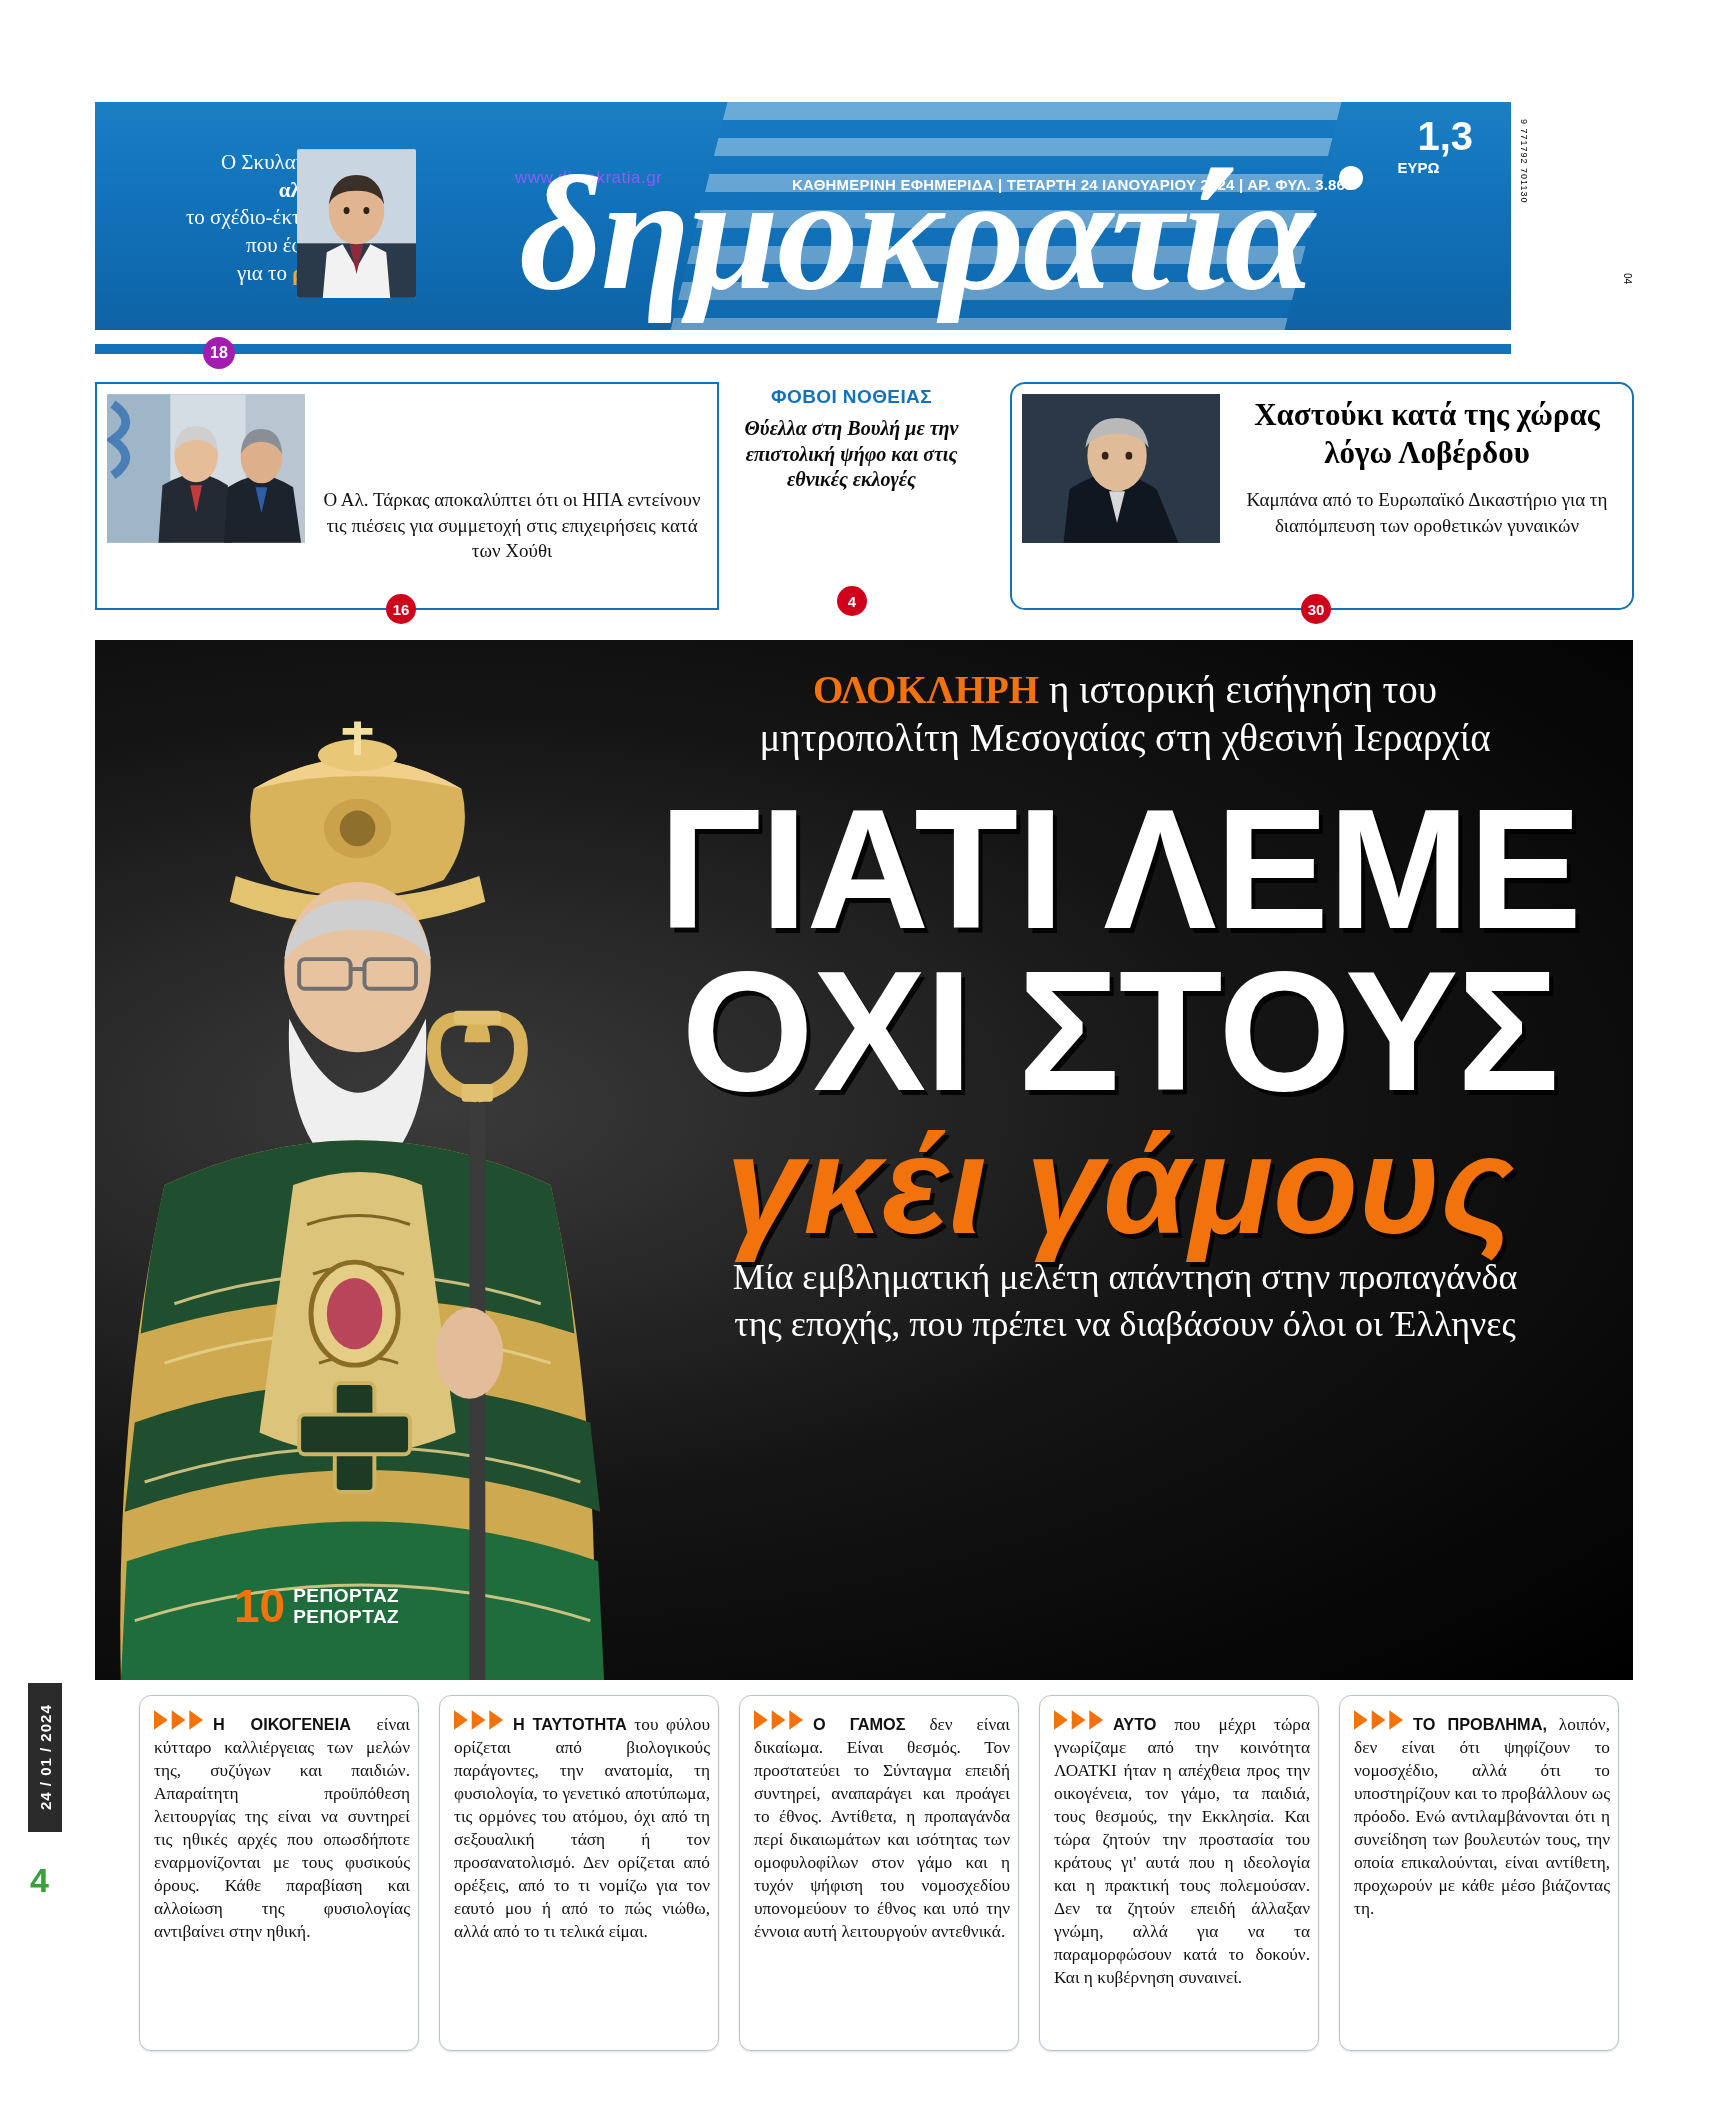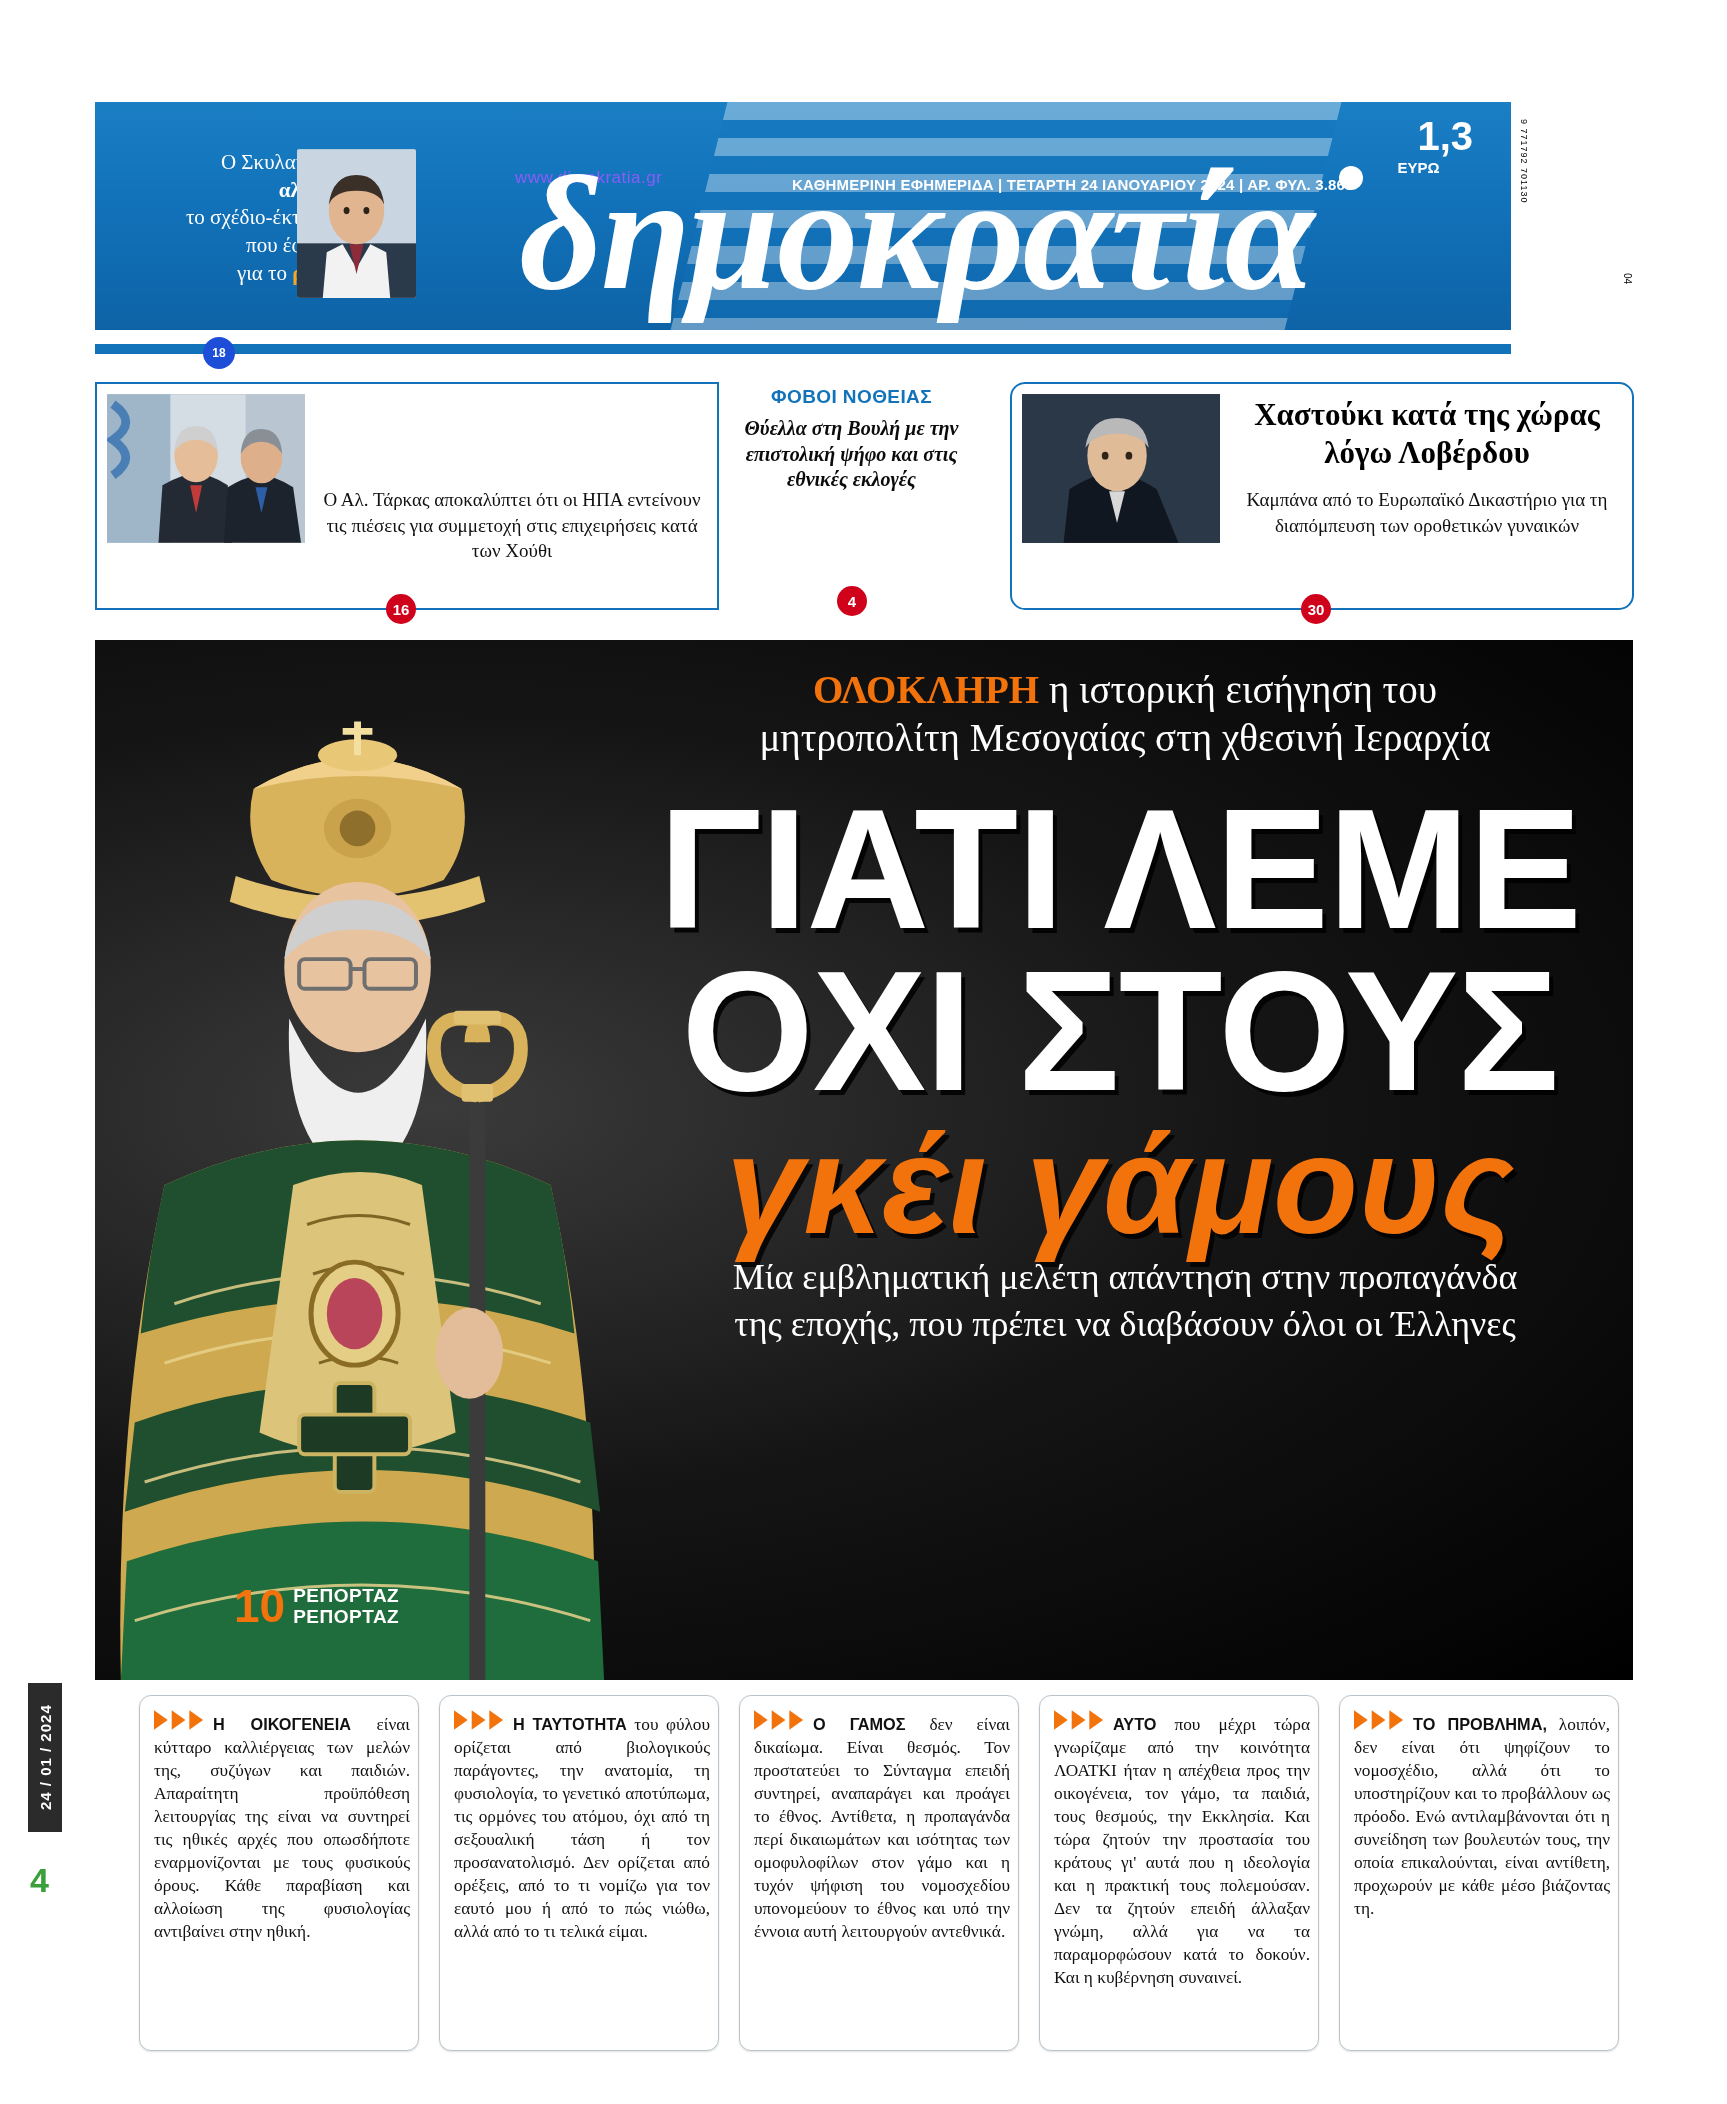--- a/index.html
+++ b/index.html
@@ -20,22 +20,22 @@
   .mast-stripes{position:absolute;right:198px;top:0;width:614px;height:228px;opacity:.35;
      background:repeating-linear-gradient(180deg,#ffffff 0 18px,#1273bb 18px 36px);transform:skewX(-14deg);}
   .mast-white{position:absolute;left:95px;top:330px;width:1416px;height:14px;background:#fff;}
   .mast-bluebar{position:absolute;left:95px;top:344px;width:1416px;height:10px;background:#1273bb;}
 
   .promo{position:absolute;left:119px;top:149px;width:228px;text-align:right;color:#fff;
      font-family:"Liberation Serif",serif;font-size:21px;line-height:1.32;}
   .promo b{font-weight:bold;}
   .promo .or{color:#f5a623;font-weight:bold;}
   .promo-photo{position:absolute;left:297px;top:149px;width:119px;height:149px;overflow:hidden;border-radius:2px;}
-  .promo-badge{position:absolute;left:203px;top:337px;width:32px;height:32px;border-radius:50%;background:#1d4ed8;
-     color:#fff;font-family:"Liberation Sans",sans-serif;font-size:12px;font-weight:bold;display:flex;
+  .promo-badge{position:absolute;left:203px;top:337px;width:32px;height:32px;border-radius:50%;background:#a21caf;
+     color:#fff;font-family:"Liberation Sans",sans-serif;font-size:16px;font-weight:bold;display:flex;
      align-items:center;justify-content:center;z-index:5;}
 
   .logo{position:absolute;left:416px;top:139px;width:1000px;height:188px;color:#fff;
      font-family:"Liberation Serif",serif;font-size:163px;font-weight:bold;font-style:italic;
      letter-spacing:-2px;line-height:188px;text-align:center;}
   .site{position:absolute;left:515px;top:168px;color:#8b5cf6;font-family:"Liberation Sans",sans-serif;
      font-size:17px;letter-spacing:0.5px;}
   .issue{position:absolute;left:792px;top:176px;color:#fff;font-family:"Liberation Sans",sans-serif;
      font-size:15px;font-weight:bold;letter-spacing:0.2px;}
   .price{position:absolute;left:1364px;top:114px;width:109px;height:69px;color:#fff;text-align:center;}

